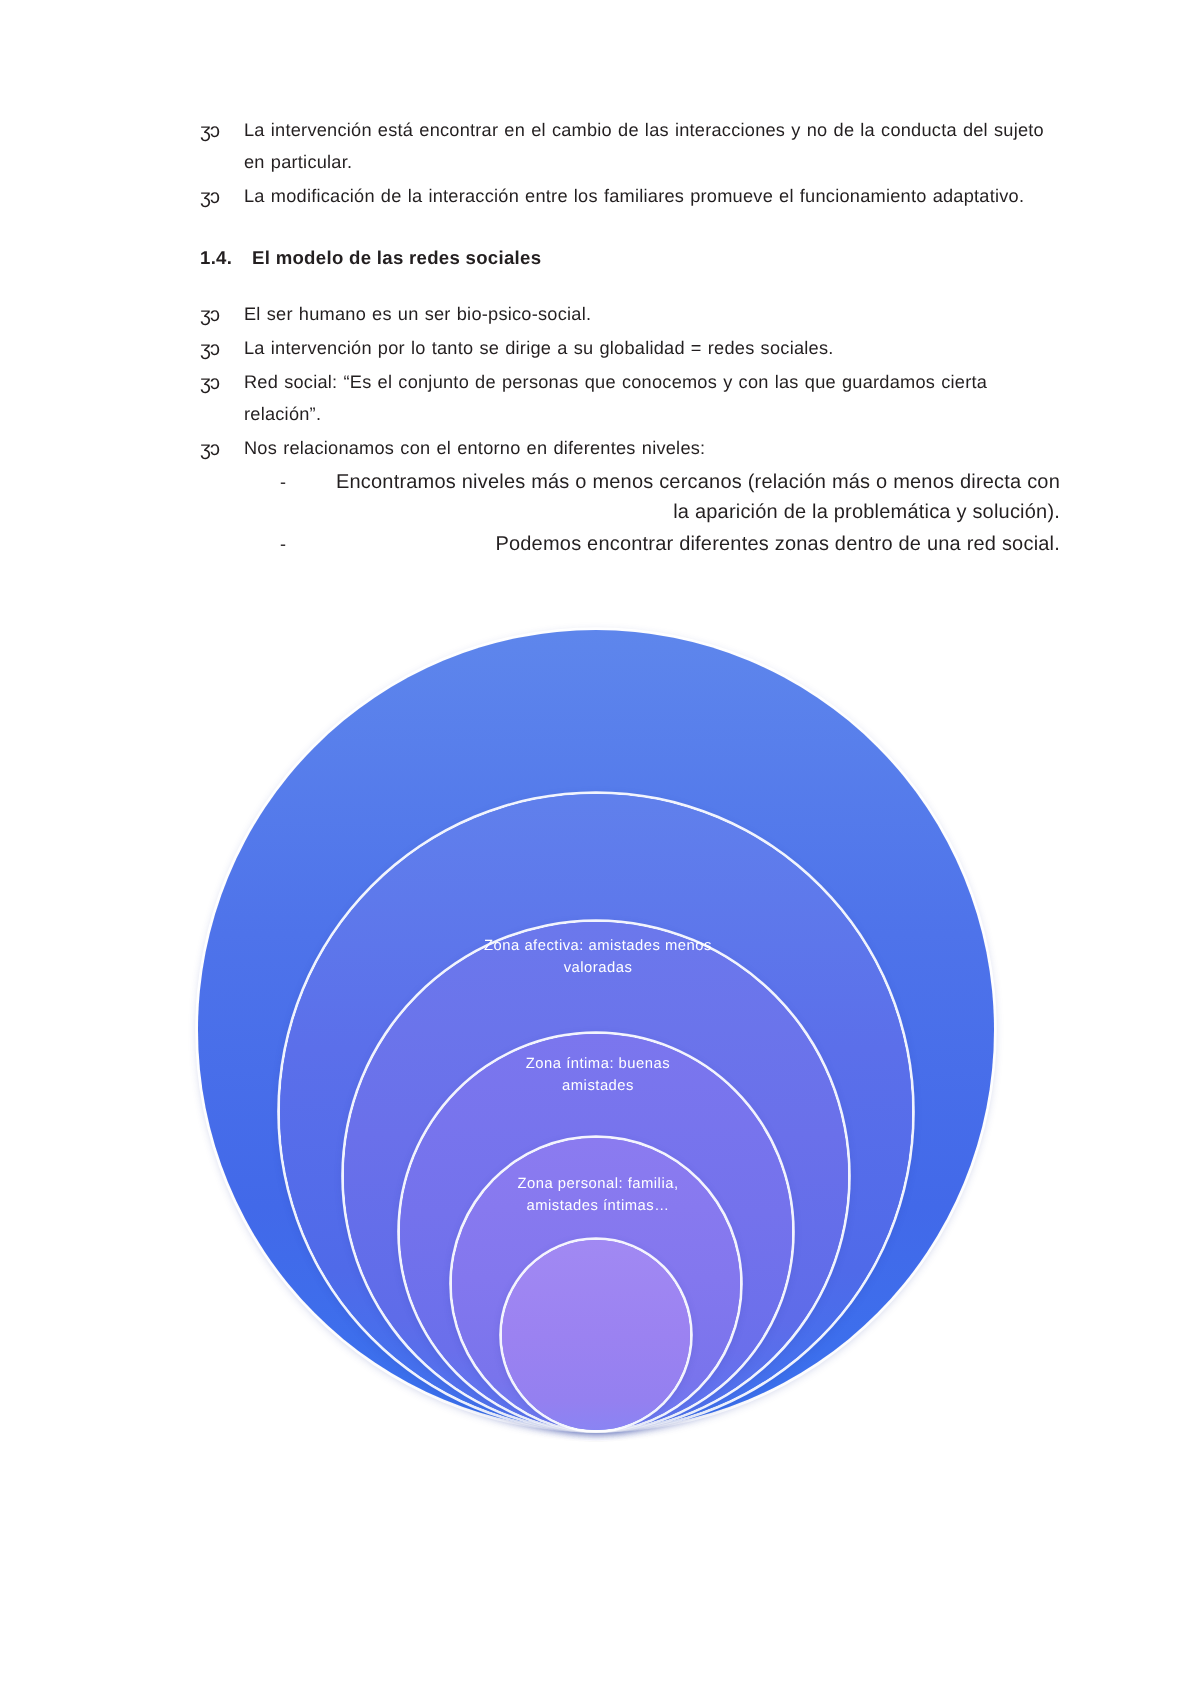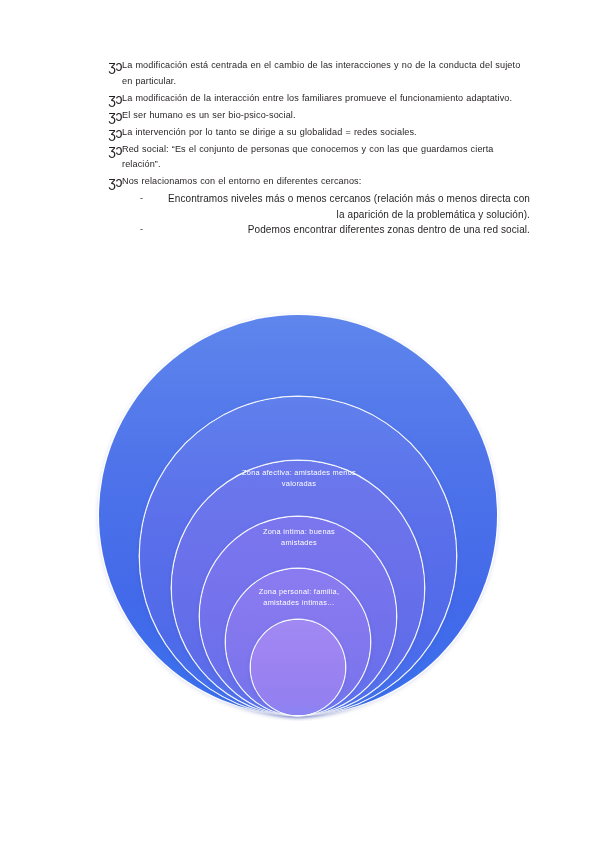--- a/index.html
+++ b/index.html
@@ -36,26 +36,25 @@
     padding: 0;
   }
   .bullet-row {
     display: flex;
     align-items: flex-start;
     margin-bottom: 1.5px;
   }
   .bullet-glyph {
     flex: 0 0 auto;
     width: 22px;
-    font-size: 14px;
+    font-size: 10px;
     line-height: 15.5px;
     color: #231f20;
     letter-spacing: -0.5px;
     transform: translateY(0.5px);
-    text-align: right;
   }
   .bullet-text {
     flex: 1 1 auto;
     font-size: 9.1px;
     line-height: 15.5px;
     letter-spacing: 0.12px;
     word-spacing: 0.4px;
   }
 
   .heading {
@@ -161,45 +160,48 @@
 </head>
 <body>
 
 <div class="page">
 
   <div class="content">
 
     <ul class="bullet-list">
       <li class="bullet-row">
         <span class="bullet-glyph">ʒɔ</span>
-        <span class="bullet-text">La modificación está centrada en el cambio de las interacciones y no de la conducta del sujeto en particular.</span>
+        <span class="bullet-text">La intervención está encontrar en el cambio de las interacciones y no de la conducta del sujeto en particular.</span>
       </li>
       <li class="bullet-row">
         <span class="bullet-glyph">ʒɔ</span>
         <span class="bullet-text">La modificación de la interacción entre los familiares promueve el funcionamiento adaptativo.</span>
       </li>
     </ul>
 
+    <div class="heading">
+      <span class="num">1.4.</span><span>El modelo de las redes sociales</span>
+    </div>
 
     <ul class="bullet-list">
       <li class="bullet-row">
         <span class="bullet-glyph">ʒɔ</span>
         <span class="bullet-text">El ser humano es un ser bio-psico-social.</span>
       </li>
       <li class="bullet-row">
         <span class="bullet-glyph">ʒɔ</span>
         <span class="bullet-text">La intervención por lo tanto se dirige a su globalidad = redes sociales.</span>
       </li>
       <li class="bullet-row">
         <span class="bullet-glyph">ʒɔ</span>
         <span class="bullet-text">Red social: “Es el conjunto de personas que conocemos y con las que guardamos cierta relación”.</span>
       </li>
       <li class="bullet-row">
         <span class="bullet-glyph">ʒɔ</span>
-        <span class="bullet-text">Nos relacionamos con el entorno en diferentes cercanos:</span>
+        <span class="bullet-text">Nos relacionamos con el entorno en diferentes niveles:</span>
       </li>
     </ul>
 
     <ul class="sub-list">
       <li class="sub-row">
         <span class="sub-dash">-</span>
         <span class="sub-text">Encontramos niveles más o menos cercanos (relación más o menos directa con la aparición de la problemática y solución).</span>
       </li>
       <li class="sub-row">
         <span class="sub-dash">-</span>

